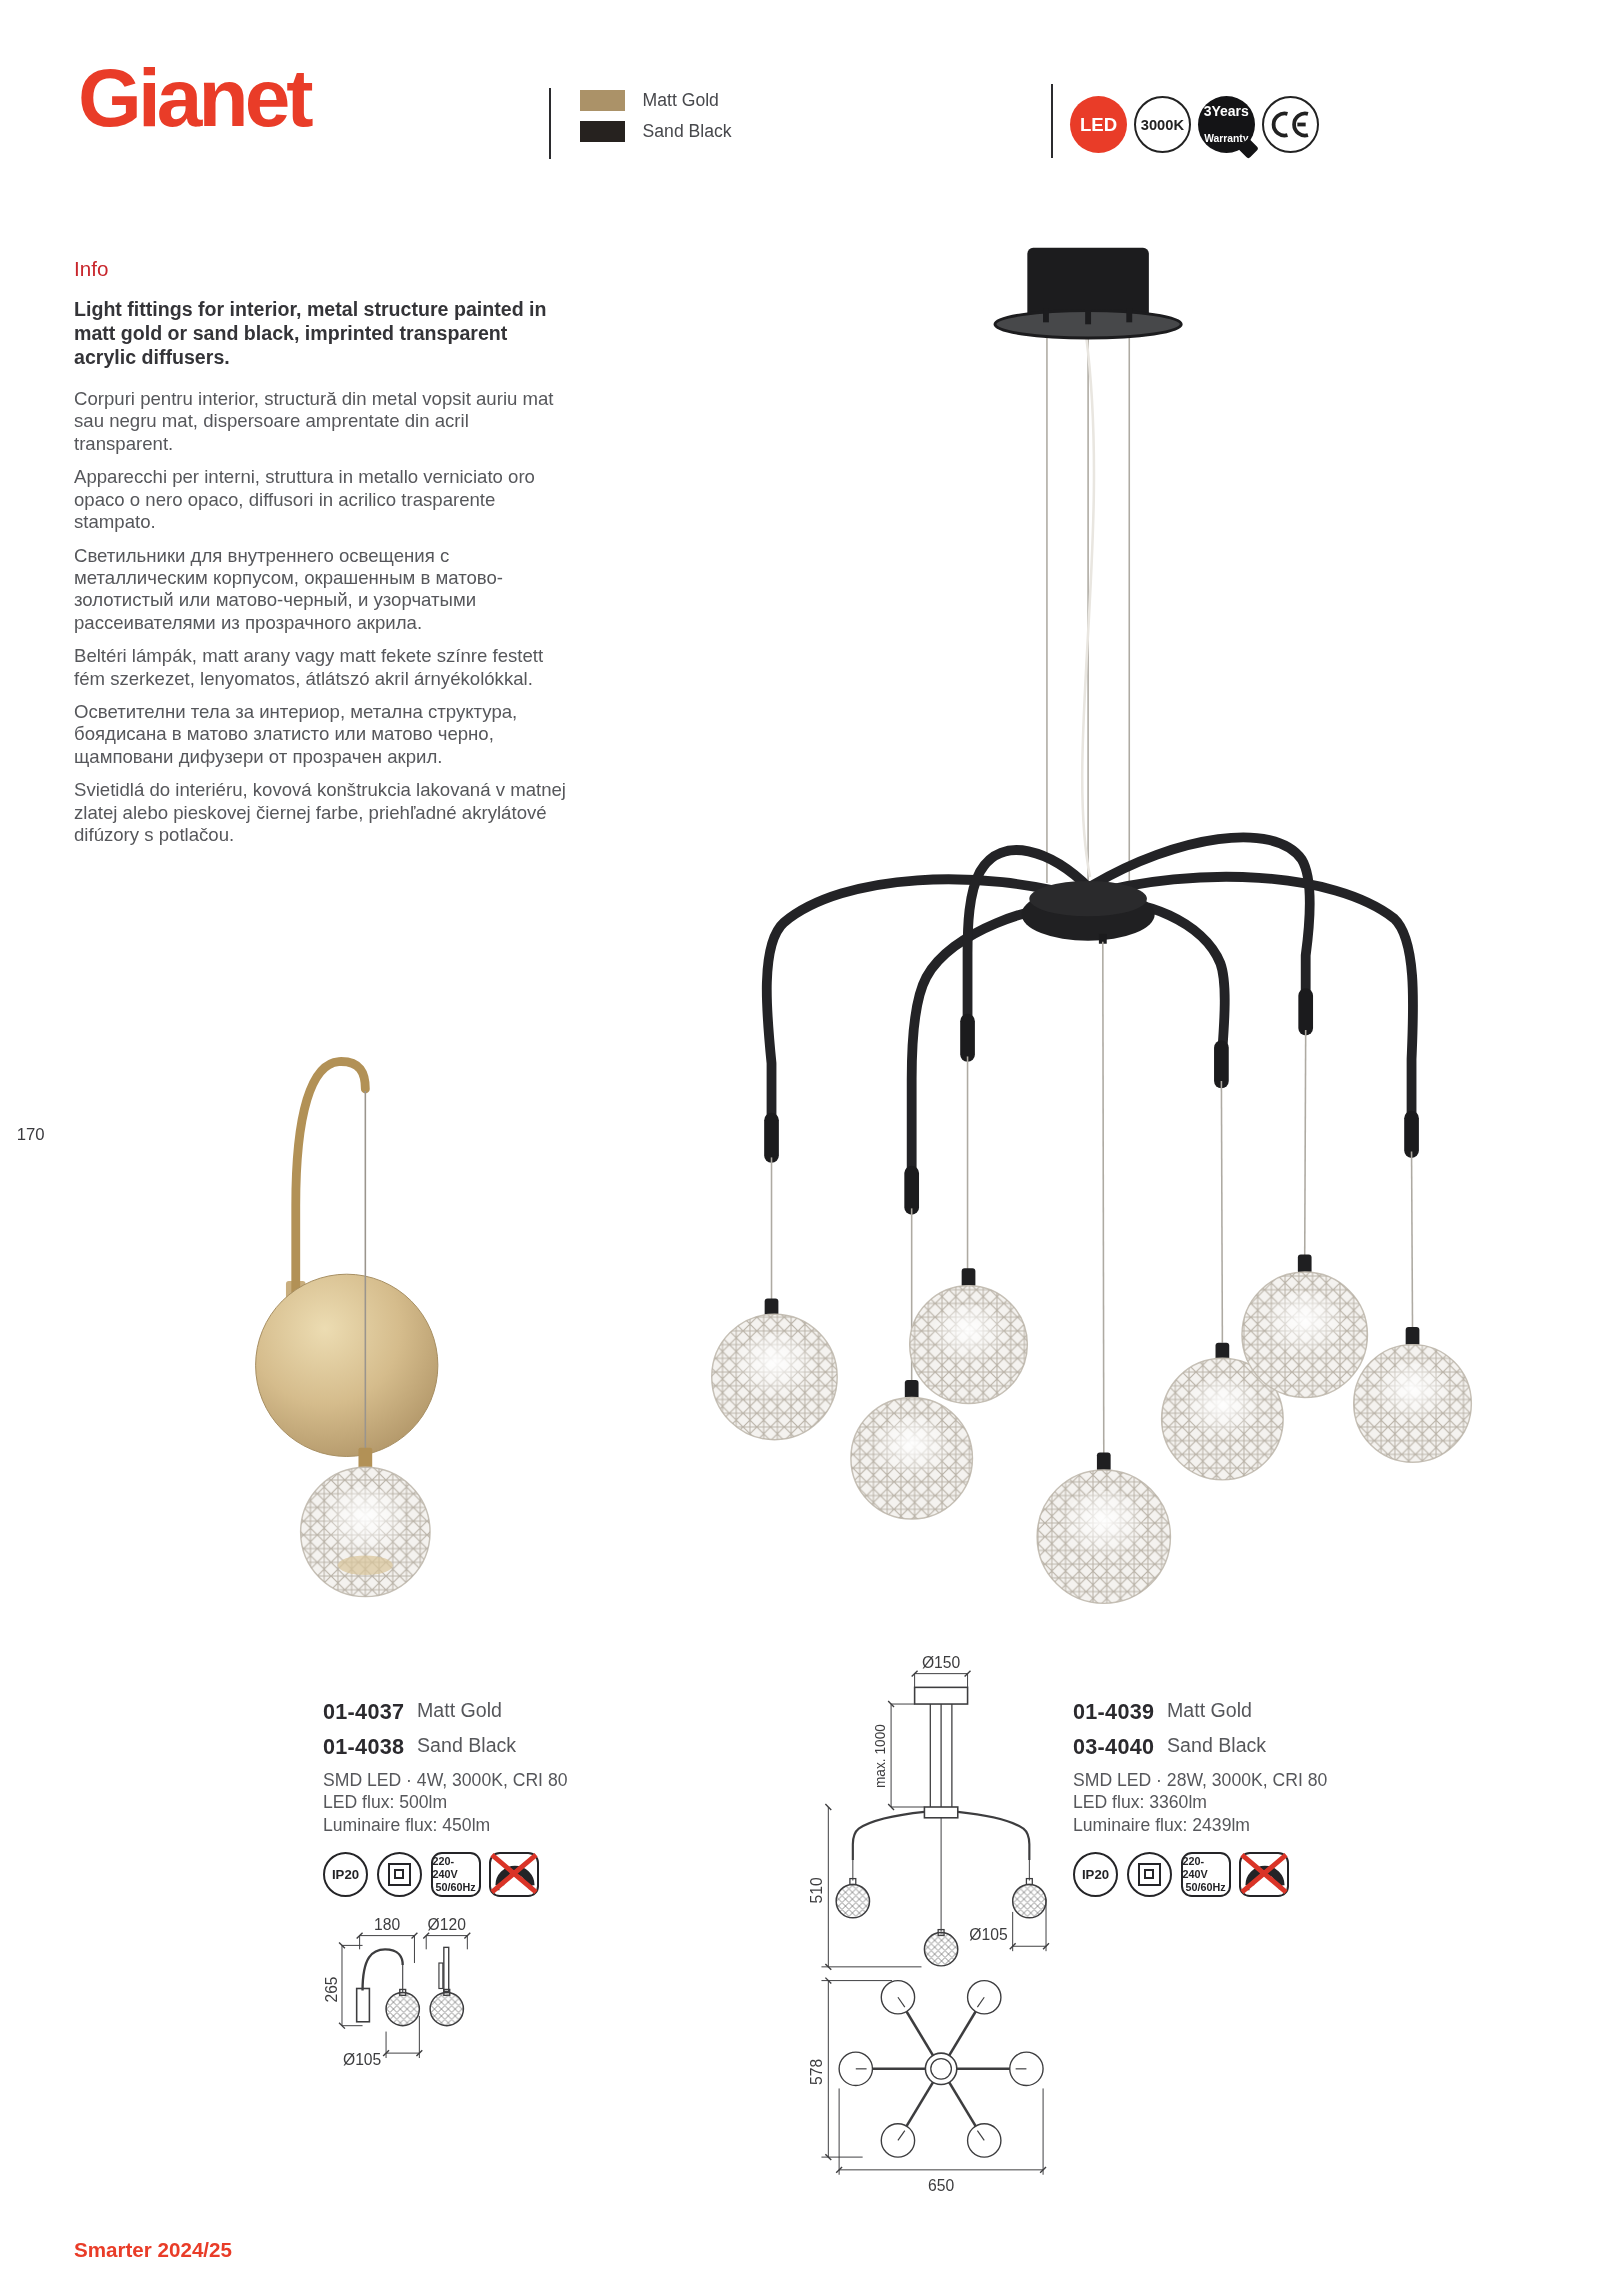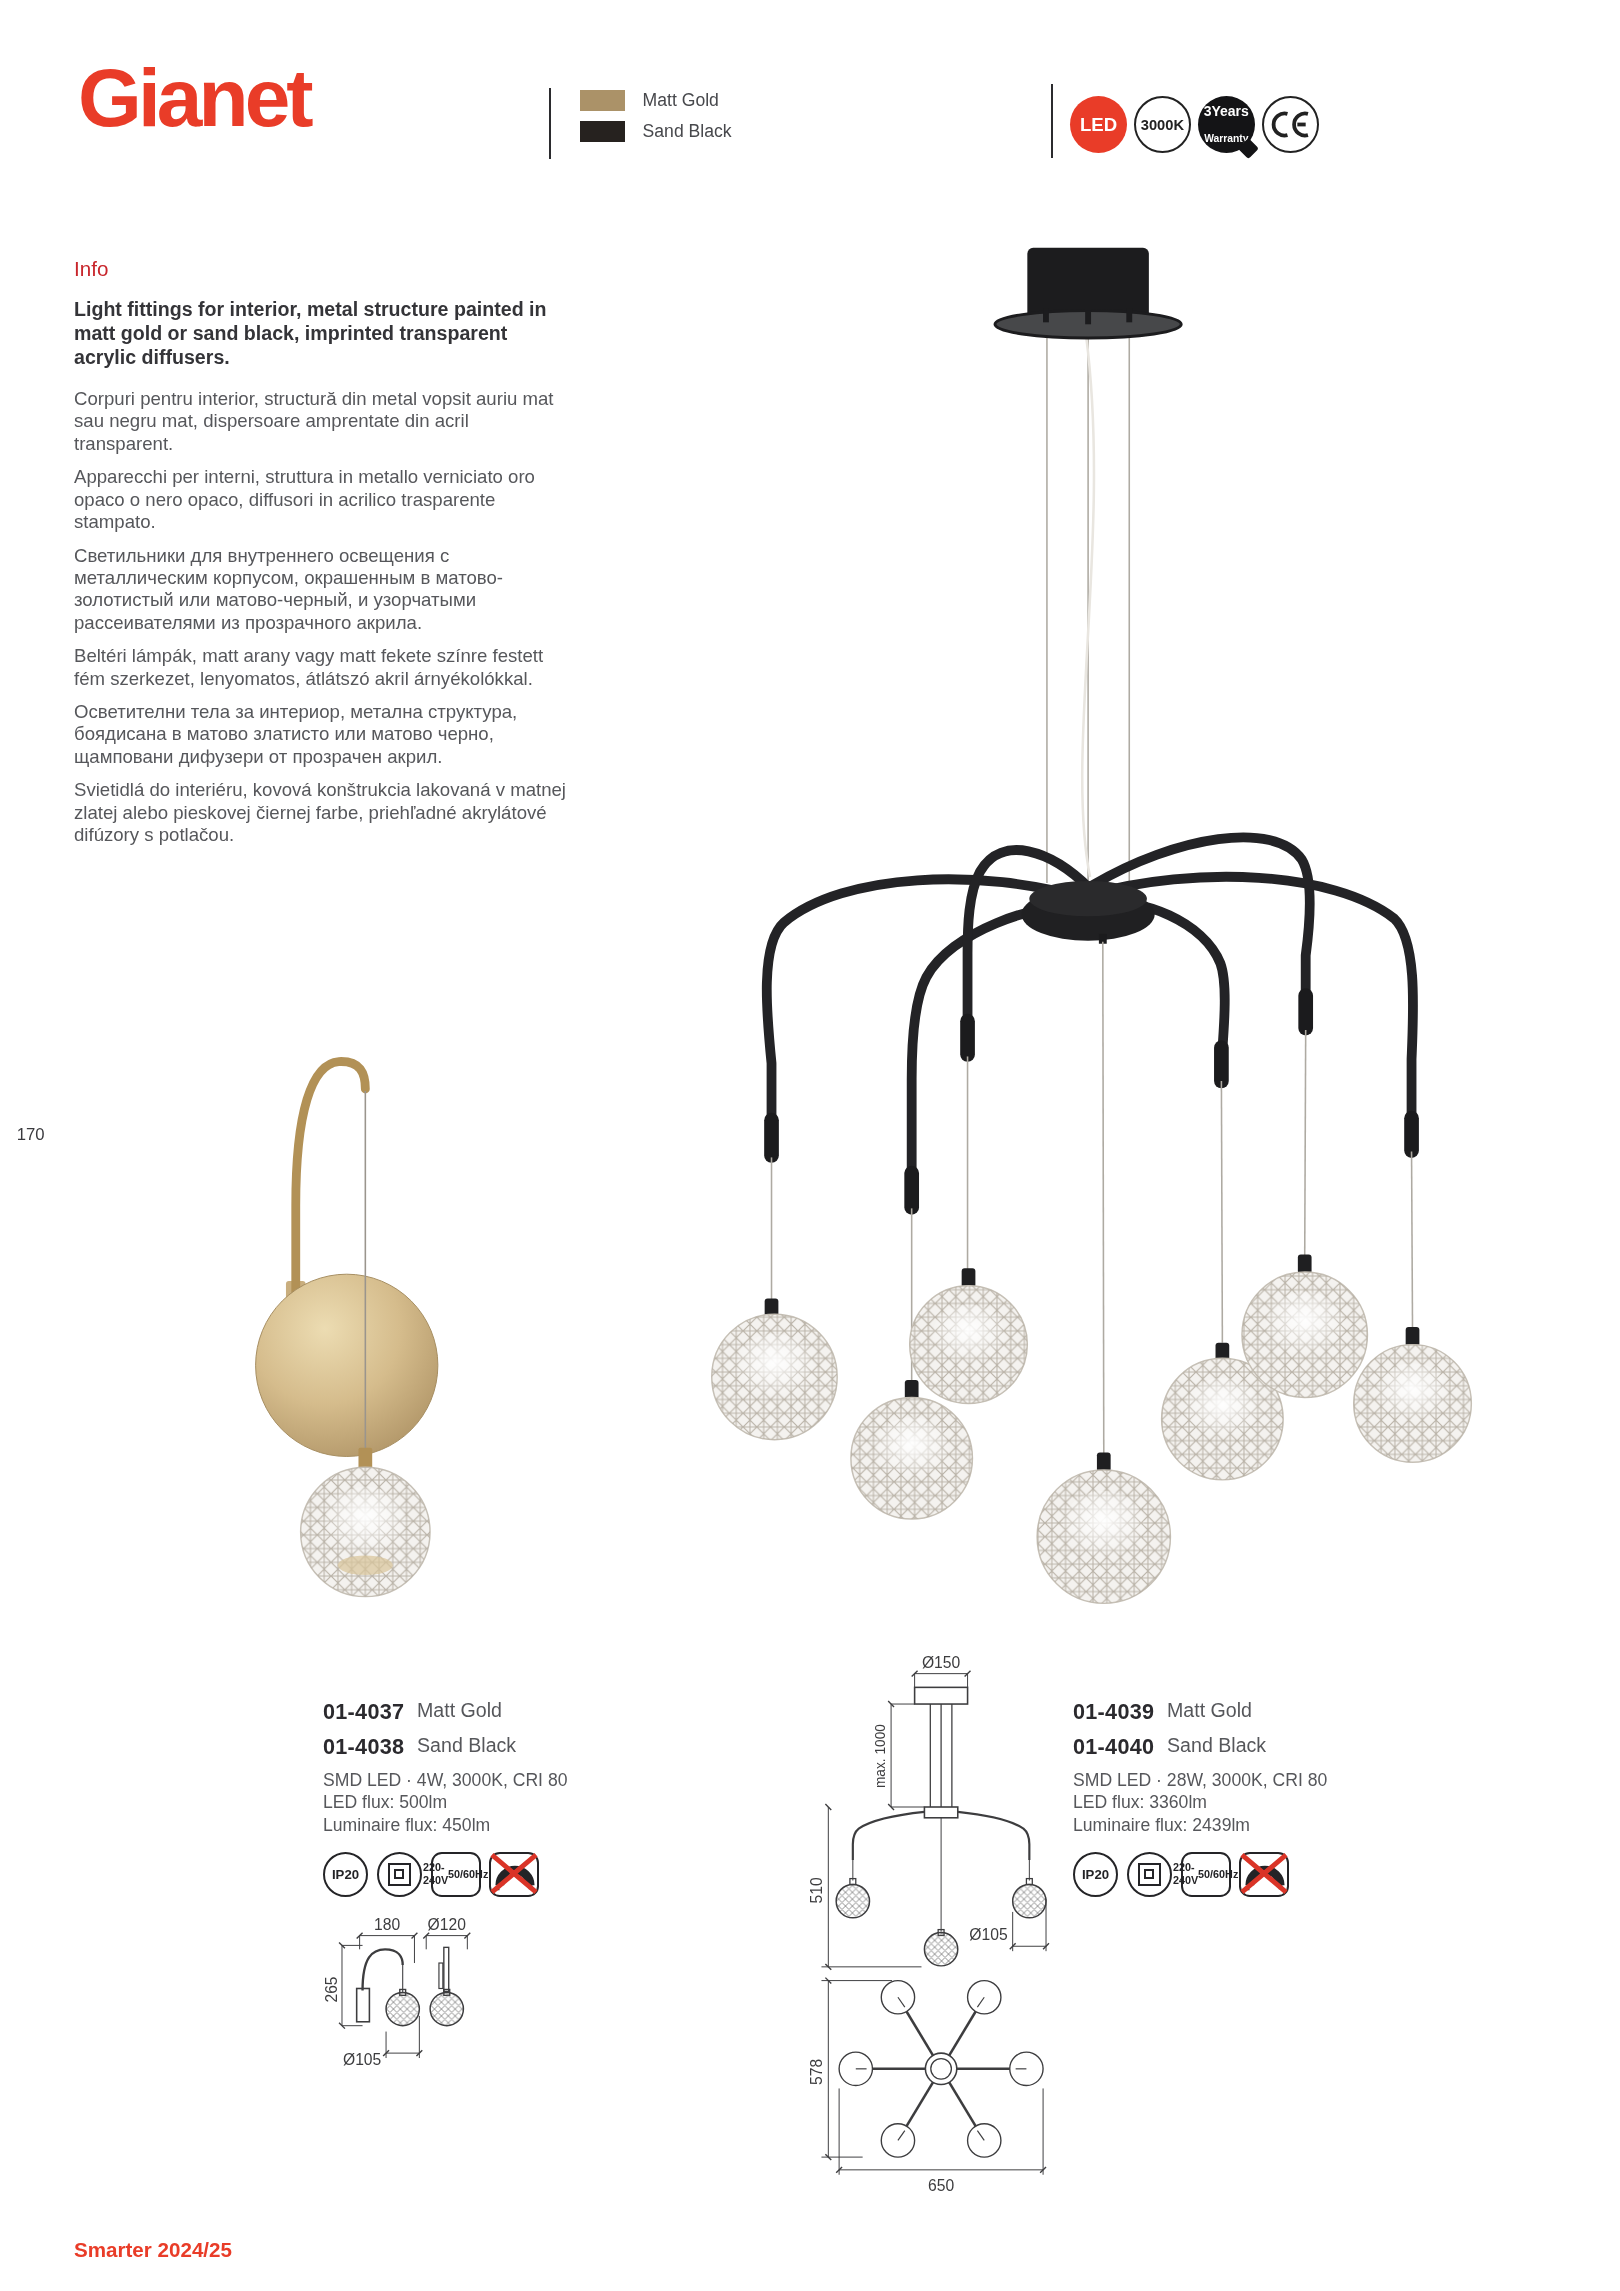--- a/index.html
+++ b/index.html
@@ -60,21 +60,21 @@
   .specs{margin-top:6.9px;}
   .specs div{font-size:17.6px;color:var(--gray);line-height:1.3;}
   .icon-row{display:flex;align-items:center;gap:8.8px;margin-top:14.7px;}
   .ic{box-sizing:border-box;color:#242427;flex:none;}
   .ic-circle{width:45px;height:45px;border:2.9px solid #242427;border-radius:50%;
              display:flex;align-items:center;justify-content:center;font-weight:bold;font-size:13.2px;}
   .sq-o{width:23.5px;height:23.5px;border:2.9px solid #242427;box-sizing:border-box;
         display:flex;align-items:center;justify-content:center;}
   .sq-i{width:9.8px;height:9.8px;border:2.9px solid #242427;box-sizing:border-box;}
   .ic-rect{width:50px;height:45px;border:2.9px solid #242427;border-radius:10.8px;
-           display:flex;align-items:center;justify-content:center;
+           display:flex;flex-direction:column;align-items:center;justify-content:center;
            font-weight:bold;font-size:10.8px;line-height:1.2;}
   .ic-nodim{width:50px;height:45px;border:2.9px solid #242427;border-radius:10.8px;position:relative;}
   .ic-nodim svg{position:absolute;left:-3.9px;top:-3.9px;overflow:visible;}
   
   .footer{position:absolute;left:74px;top:2238px;font-size:20.6px;font-weight:bold;color:var(--red);}
   text{font-family:"Liberation Sans",sans-serif;}
 </style>
 </head>
 <body>
 
@@ -417,21 +417,21 @@
       </div>
     </div>
   </div>
 
   <div class="prod right">
     <div class="code-row">
       <span class="code">01-4039</span>
       <span class="finish">Matt Gold</span>
     </div>
     <div class="code-row">
-      <span class="code">01-4040</span>
+      <span class="code">03-4040</span>
       <span class="finish">Sand Black</span>
     </div>
     <div class="specs">
       <div>SMD LED · 28W, 3000K, CRI 80</div>
       <div>LED flux: 3360lm</div>
       <div>Luminaire flux: 2439lm</div>
     </div>
     <div class="icon-row">
       <div class="ic ic-circle">IP20</div>
       <div class="ic ic-circle">

